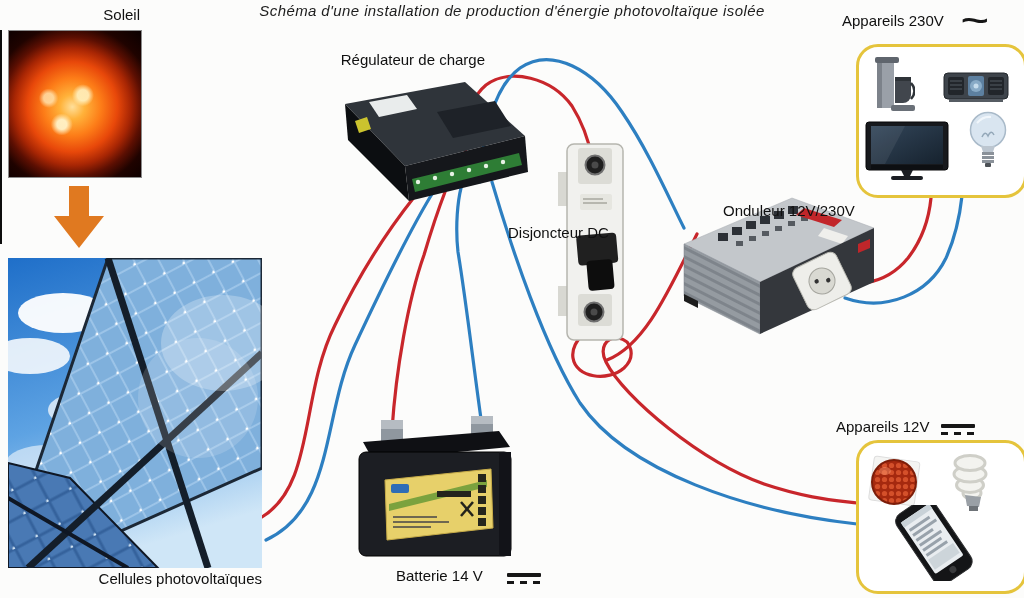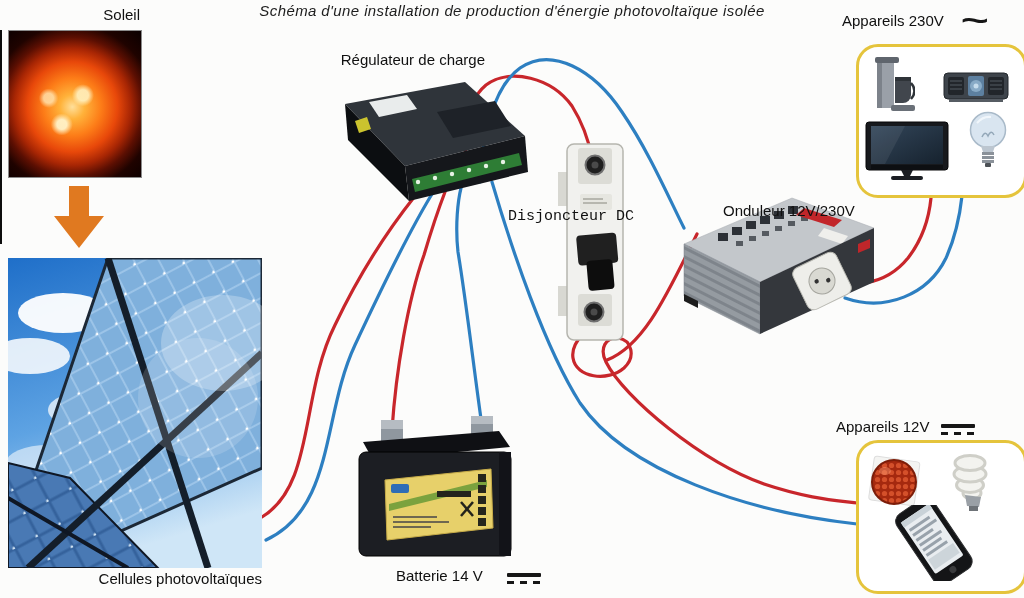--- a/index.html
+++ b/index.html
@@ -131,21 +131,21 @@
     <rect x="38" y="60" width="20" height="2" fill="#b7b7af"></rect>
     <rect x="38" y="64" width="24" height="2" fill="#b7b7af"></rect>
     <g transform="rotate(-5 54 120)">
       <rect x="33" y="96" width="40" height="30" rx="4" fill="#202020"></rect>
       <rect x="41" y="122" width="26" height="30" rx="4" fill="#0d0d0d"></rect>
     </g>
     <rect x="33" y="156" width="34" height="32" rx="3" fill="#dcdcd6"></rect>
     <circle cx="49" cy="174" r="9.5" fill="#1f1f1f" stroke="#707070" stroke-width="2"></circle>
     <circle cx="49" cy="174" r="3.5" fill="#4a4a4a"></circle>
   </svg>
-  <div class="lbl" style="left:508px;top:208px;font-family:Liberation Mono, monospace;">Disjoncteur DC</div>
+  <div class="lbl" style="left:508px;top:224px;">Disjoncteur DC</div>
 
   <div class="lbl" style="left:723px;top:162px;margin-top:40px;">Onduleur 12V/230V</div>
   <svg class="dev" style="left:672px;top:186px;" width="208" height="152" viewBox="0 0 208 152">
     <defs>
       <pattern id="ribs" width="8" height="8" patternUnits="userSpaceOnUse" patternTransform="rotate(27)">
         <rect width="8" height="8" fill="#959ba1"></rect>
           <rect width="8" height="3" fill="#7e848b"></rect>
       </pattern>
     </defs>
     <polygon points="12,58 120,12 202,42 88,96" fill="#c3c7cb" stroke="#a6abb0" stroke-width="0.5"></polygon>

